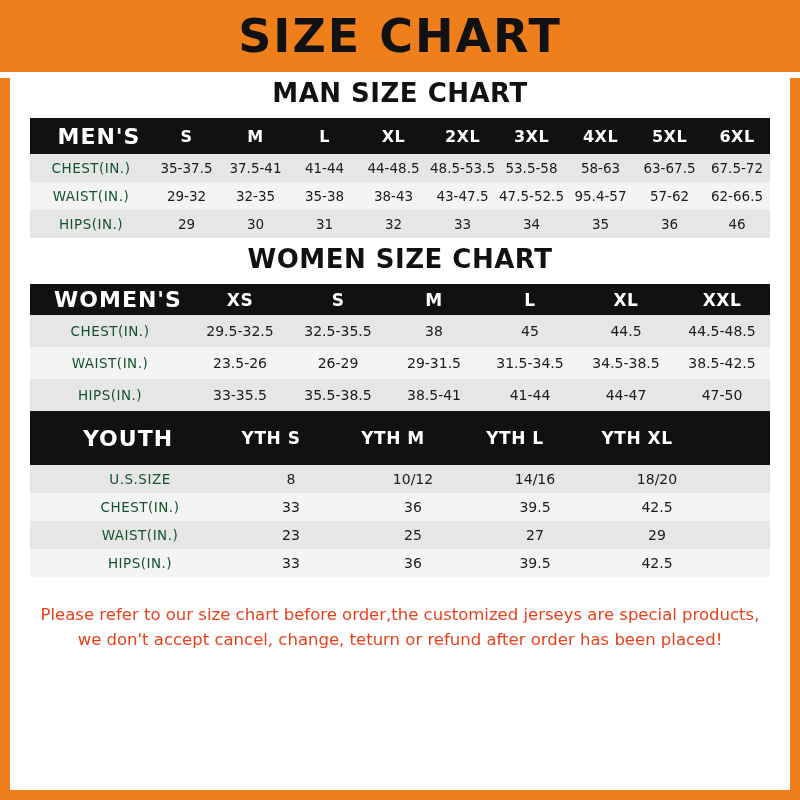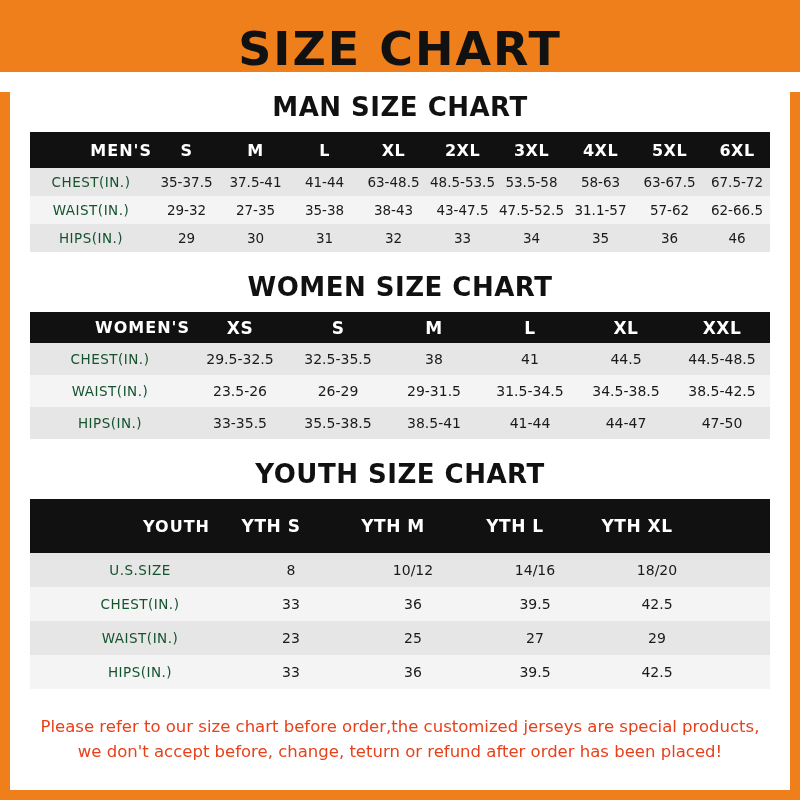--- a/index.html
+++ b/index.html
@@ -18,21 +18,21 @@
     height: 800px;
     position: relative;
     background: #ffffff;
     box-sizing: border-box;
   }
   
   .header-band {
     height: 72px;
     background: #ef7f1a;
     display: flex;
-    align-items: flex-end;
+    align-items: center;
     justify-content: center;
   }
   .header-title {
     font-family: "DejaVu Sans", sans-serif;
     font-weight: bold;
     font-size: 46px;
     letter-spacing: 2px;
     color: #111111;
     line-height: 1;
   }
@@ -56,21 +56,21 @@
   .section {
     margin: 0 auto;
     width: 752px;
   }
   .section-title {
     text-align: center;
     font-weight: bold;
     font-size: 26px;
     letter-spacing: 0.5px;
     color: #111111;
-    margin: 20px 0 10px 0;
+    margin: 6px 0 10px 0;
   }
   table.size-table {
     border-collapse: collapse;
     width: 740px;
     margin: 0 auto;
     table-layout: fixed;
   }
   table.size-table td, table.size-table th {
     text-align: center;
     font-size: 13.5px;
@@ -82,37 +82,37 @@
   }
   table.size-table thead th {
     background: #111111;
     color: #ffffff;
     font-weight: bold;
     font-size: 16px;
     height: 36px;
     letter-spacing: 0.5px;
   }
   table.size-table thead th.first-col {
-    text-align: right;
+    text-align: center;
     padding-left: 16px;
-    font-size: 16px;
+    font-size: 22px;
     letter-spacing: 1px;
   }
   table.size-table tbody tr:nth-child(odd) { background: #e6e6e6; }
   table.size-table tbody tr:nth-child(even) { background: #f4f4f4; }
   table.size-table tbody td.row-label {
     text-align: center;
     font-size: 13.5px;
     letter-spacing: 0.5px;
     color: #14532d;
   }
 
   
   table.youth thead th { font-size: 17px; height: 54px; }
-  table.youth tbody td { height: 34px; font-size: 14px; padding-left: 40px; }
+  table.youth tbody td { height: 28px; font-size: 14px; padding-left: 40px; }
 
   table.women thead th { font-size: 17px; height: 31px; }
   table.women tbody td { height: 32px; font-size: 14px; }
 
   .note {
     margin: 26px auto 0 auto;
     width: 752px;
     text-align: center;
     color: #e8401a;
     font-size: 16.5px;
@@ -168,36 +168,36 @@
             <th>5XL</th>
             <th>6XL</th>
           </tr>
         </thead>
         <tbody>
           <tr>
             <td class="row-label">CHEST(IN.)</td>
             <td>35-37.5</td>
             <td>37.5-41</td>
             <td>41-44</td>
-            <td>63-48.5</td>
+            <td>44-48.5</td>
             <td>48.5-53.5</td>
             <td>53.5-58</td>
             <td>58-63</td>
             <td>63-67.5</td>
             <td>67.5-72</td>
           </tr>
           <tr>
             <td class="row-label">WAIST(IN.)</td>
             <td>29-32</td>
-            <td>27-35</td>
+            <td>32-35</td>
             <td>35-38</td>
             <td>38-43</td>
             <td>43-47.5</td>
             <td>47.5-52.5</td>
-            <td>31.1-57</td>
+            <td>95.4-57</td>
             <td>57-62</td>
             <td>62-66.5</td>
           </tr>
           <tr>
             <td class="row-label">HIPS(IN.)</td>
             <td>29</td>
             <td>30</td>
             <td>31</td>
             <td>32</td>
             <td>33</td>
@@ -232,21 +232,21 @@
             <th>XL</th>
             <th>XXL</th>
           </tr>
         </thead>
         <tbody>
           <tr>
             <td class="row-label">CHEST(IN.)</td>
             <td>29.5-32.5</td>
             <td>32.5-35.5</td>
             <td>38</td>
-            <td>41</td>
+            <td>45</td>
             <td>44.5</td>
             <td>44.5-48.5</td>
           </tr>
           <tr>
             <td class="row-label">WAIST(IN.)</td>
             <td>23.5-26</td>
             <td>26-29</td>
             <td>29-31.5</td>
             <td>31.5-34.5</td>
             <td>34.5-38.5</td>
@@ -259,21 +259,20 @@
             <td>38.5-41</td>
             <td>41-44</td>
             <td>44-47</td>
             <td>47-50</td>
           </tr>
         </tbody>
       </table>
     </div>
 
     <div class="section">
-      <div class="section-title">YOUTH SIZE CHART</div>
       <table class="size-table youth">
         <colgroup>
           <col style="width:180px">
             <col style="width:122px">
             <col style="width:122px">
             <col style="width:122px">
             <col style="width:122px">
             <col style="width:72px">
         </colgroup>
         <thead>
@@ -318,18 +317,18 @@
             <td>39.5</td>
             <td>42.5</td>
             <td></td>
           </tr>
         </tbody>
       </table>
     </div>
 
     <div class="note">
       <span class="line">Please refer to our size chart before order,the customized jerseys are special products,</span>
-      <span class="line">we don't accept before, change, teturn or refund after order has been placed!</span>
+      <span class="line">we don't accept cancel, change, teturn or refund after order has been placed!</span>
     </div>
   </div>
 
   <div class="footer-band"></div>
 </div>
 
 </body></html>

